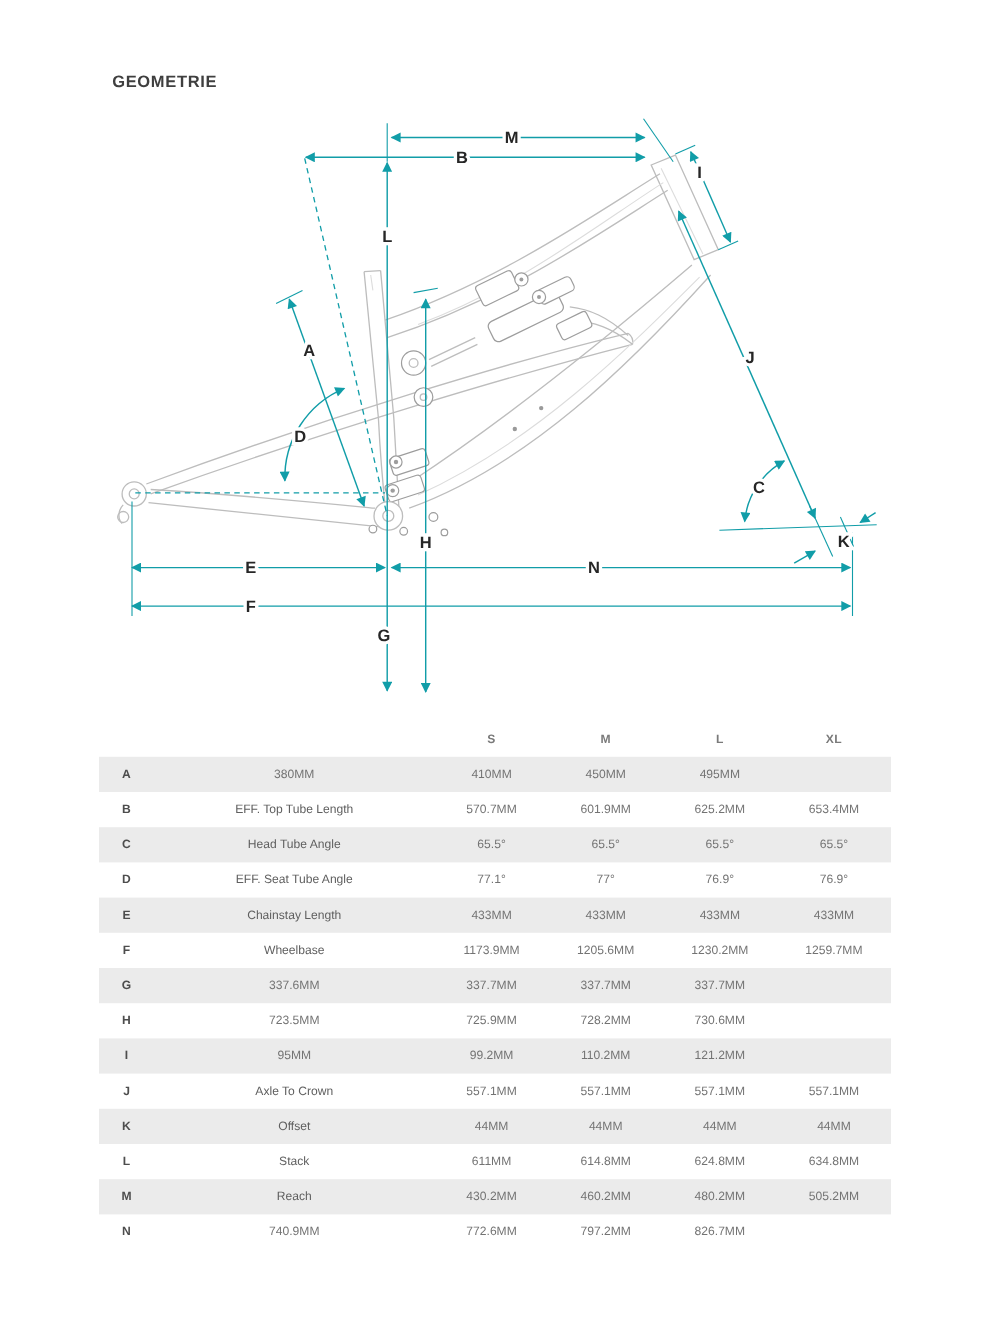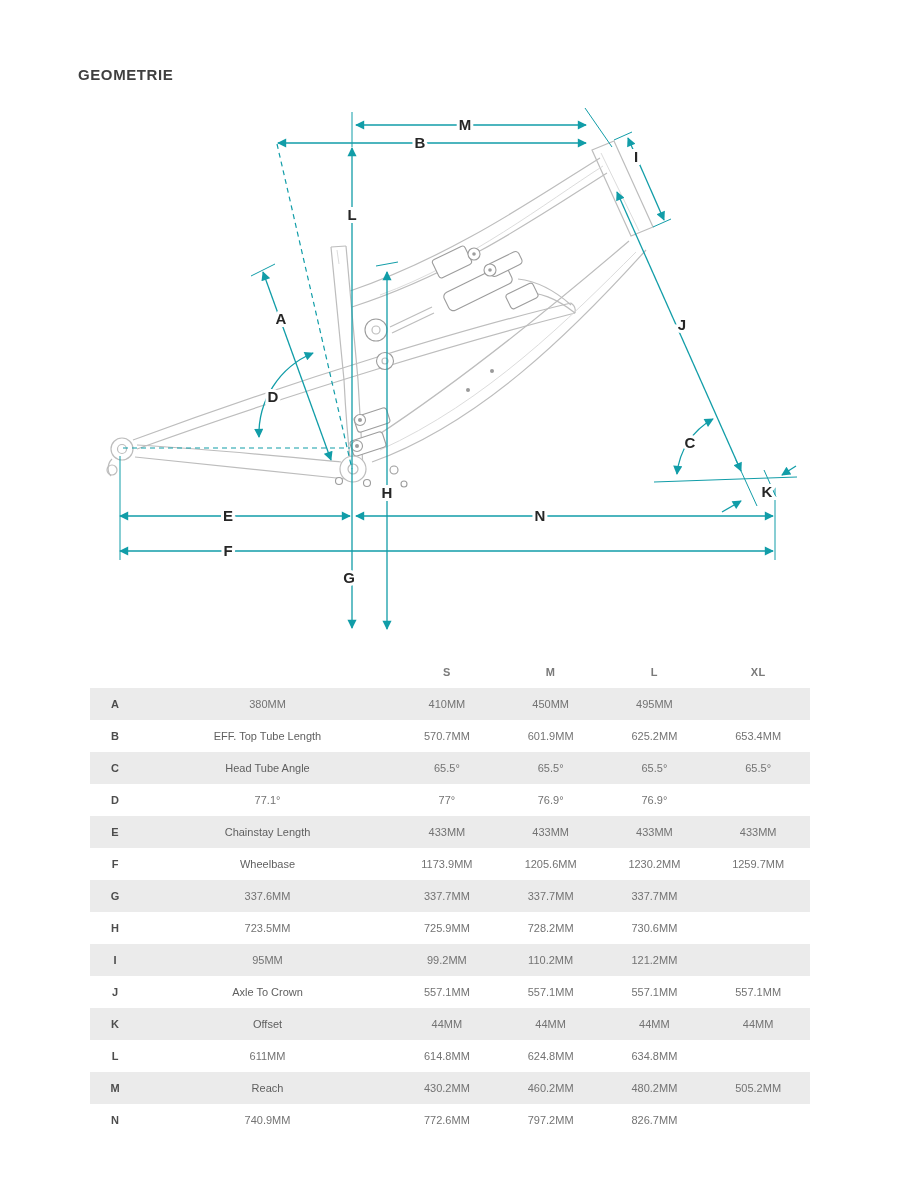--- a/index.html
+++ b/index.html
@@ -1,17 +1,17 @@
 <!DOCTYPE html>
 <html><head>
 <meta charset="utf-8">
 <style>
   html,body{margin:0;padding:0;background:#fff;}
   body{width:900px;height:1200px;position:relative;font-family:"Liberation Sans",sans-serif;-webkit-font-smoothing:antialiased;}
-  .page-title{position:absolute;left:78px;top:66px;font-size:15px;font-weight:bold;letter-spacing:.6px;color:#3f3f3f;}
+  .page-title{position:absolute;left:102px;top:66px;font-size:15px;font-weight:bold;letter-spacing:.6px;color:#3f3f3f;}
   svg.diagram{position:absolute;left:0;top:95px;}
   .dim{stroke:#119da8;stroke-width:1.3;fill:none;}
   .dim-thin{stroke:#119da8;stroke-width:1;fill:none;}
   .dashed{stroke:#119da8;stroke-width:1.2;fill:none;stroke-dasharray:5 4;}
   .frame{stroke:#bdbdbd;stroke-width:1.2;fill:none;}
   .frame-f{stroke:#bdbdbd;stroke-width:1.2;fill:#fff;}
   .frame-inner{stroke:#dcdcdc;stroke-width:1;fill:none;}
   .hw{stroke:#9d9d9d;stroke-width:1.1;fill:#fff;}
   .dim-label{font:bold 15px "Liberation Sans",sans-serif;fill:#262626;stroke:#fff;stroke-width:6px;paint-order:stroke;text-anchor:middle;}
   
@@ -188,20 +188,21 @@
       <div class="g-row stripe">
         <div class="g-key">C</div>
         <div class="g-label">Head Tube Angle</div>
         <div class="g-val">65.5°</div>
         <div class="g-val">65.5°</div>
         <div class="g-val">65.5°</div>
         <div class="g-val">65.5°</div>
       </div>
       <div class="g-row">
         <div class="g-key">D</div>
+        <div class="g-label">EFF. Seat Tube Angle</div>
         <div class="g-val">77.1°</div>
         <div class="g-val">77°</div>
         <div class="g-val">76.9°</div>
         <div class="g-val">76.9°</div>
       </div>
       <div class="g-row stripe">
         <div class="g-key">E</div>
         <div class="g-label">Chainstay Length</div>
         <div class="g-val">433MM</div>
         <div class="g-val">433MM</div>
@@ -248,20 +249,21 @@
       <div class="g-row stripe">
         <div class="g-key">K</div>
         <div class="g-label">Offset</div>
         <div class="g-val">44MM</div>
         <div class="g-val">44MM</div>
         <div class="g-val">44MM</div>
         <div class="g-val">44MM</div>
       </div>
       <div class="g-row">
         <div class="g-key">L</div>
+        <div class="g-label">Stack</div>
         <div class="g-val">611MM</div>
         <div class="g-val">614.8MM</div>
         <div class="g-val">624.8MM</div>
         <div class="g-val">634.8MM</div>
       </div>
       <div class="g-row stripe">
         <div class="g-key">M</div>
         <div class="g-label">Reach</div>
         <div class="g-val">430.2MM</div>
         <div class="g-val">460.2MM</div>

